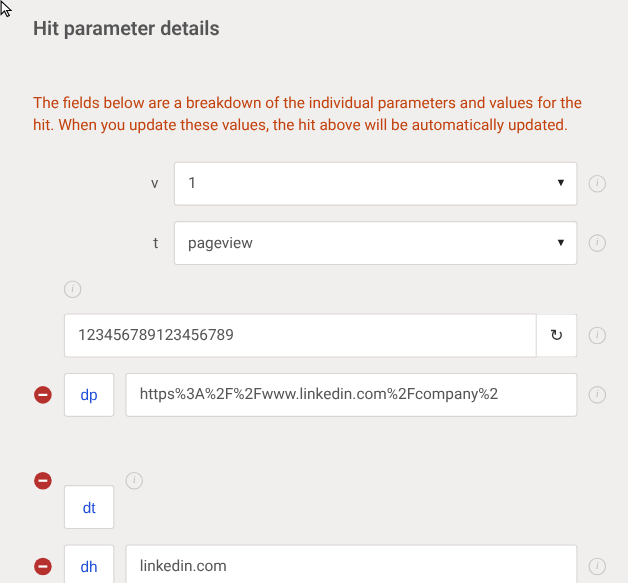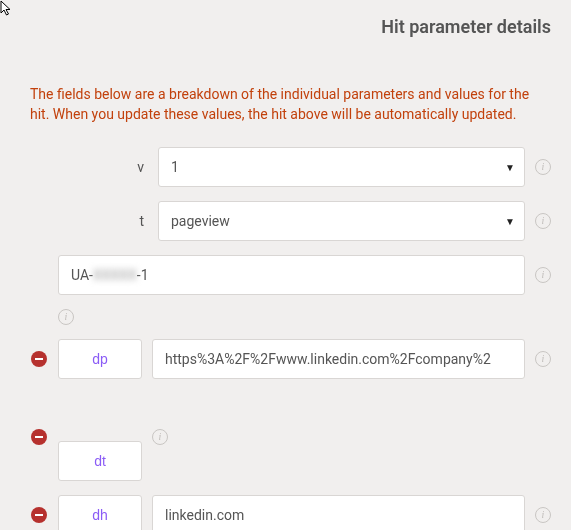--- a/index.html
+++ b/index.html
@@ -8,21 +8,20 @@
       font-family: -apple-system, BlinkMacSystemFont, "Segoe UI", Roboto, sans-serif;
       color: #555;
       padding: 16px 20px 30px 30px;
       width: 571px;
     }
     h2 {
       font-size: 18px;
       font-weight: 600;
       color: #555;
       margin-bottom: 12px;
-      text-align: right;
     }
     .desc {
       font-size: 14px;
       color: #c2410c;
       line-height: 1.45;
       margin-bottom: 22px;
       margin-top: 47px;
     }
     .row {
       display: flex;
@@ -42,25 +41,25 @@
       display: flex;
       align-items: center;
       justify-content: center;
       cursor: pointer;
     }
     .remove-btn .bar {
       width: 8px; height: 2px;
       background: #fff;
     }
     .label-box {
-      width: 84px; height: 40px;
+      width: 46px; height: 40px;
       display: flex; align-items: center; justify-content: flex-end;
       padding-right: 10px;
       font-size: 14px;
-      color: #8b5cf6;
+      color: #1d4ed8;
     }
     .label-box.boxed {
       background: #fff;
       border: 1px solid #d9d6d4;
       border-radius: 3px;
       justify-content: center;
       padding-right: 0;
     }
     .label-fixed {
       width: 90px;
@@ -185,32 +184,33 @@
     <select class="select">
       <option>pageview</option>
     </select>
     <span class="caret">▼</span>
   </div>
   <div class="info">i</div>
 </div>
 
 <div class="row">
   <div class="remove-slot"></div>
+  <div class="info">i</div>
+</div>
+
+<div class="row">
+  <div class="remove-slot"></div>
   <div class="ctrl">
-    <div class="text-input" style="display:flex;align-items:center;">
-      <span>UA-</span>
-        <span class="blur">XXXXX</span>
-        <span>-1</span>
-    </div>
-  </div>
-  <div class="info">i</div>
-</div>
-
-<div class="row">
-  <div class="remove-slot"></div>
+    <div class="cid-wrap">
+      <input class="text-input" value="123456789123456789" style="">
+      <div class="refresh">
+        <span>↻</span>
+      </div>
+    </div>
+  </div>
   <div class="info">i</div>
 </div>
 
 <div id="param-rows">
     <div class="row">
       <div class="remove-slot">
         <div class="remove-btn">
           <div class="bar"></div>
         </div>
       </div>

